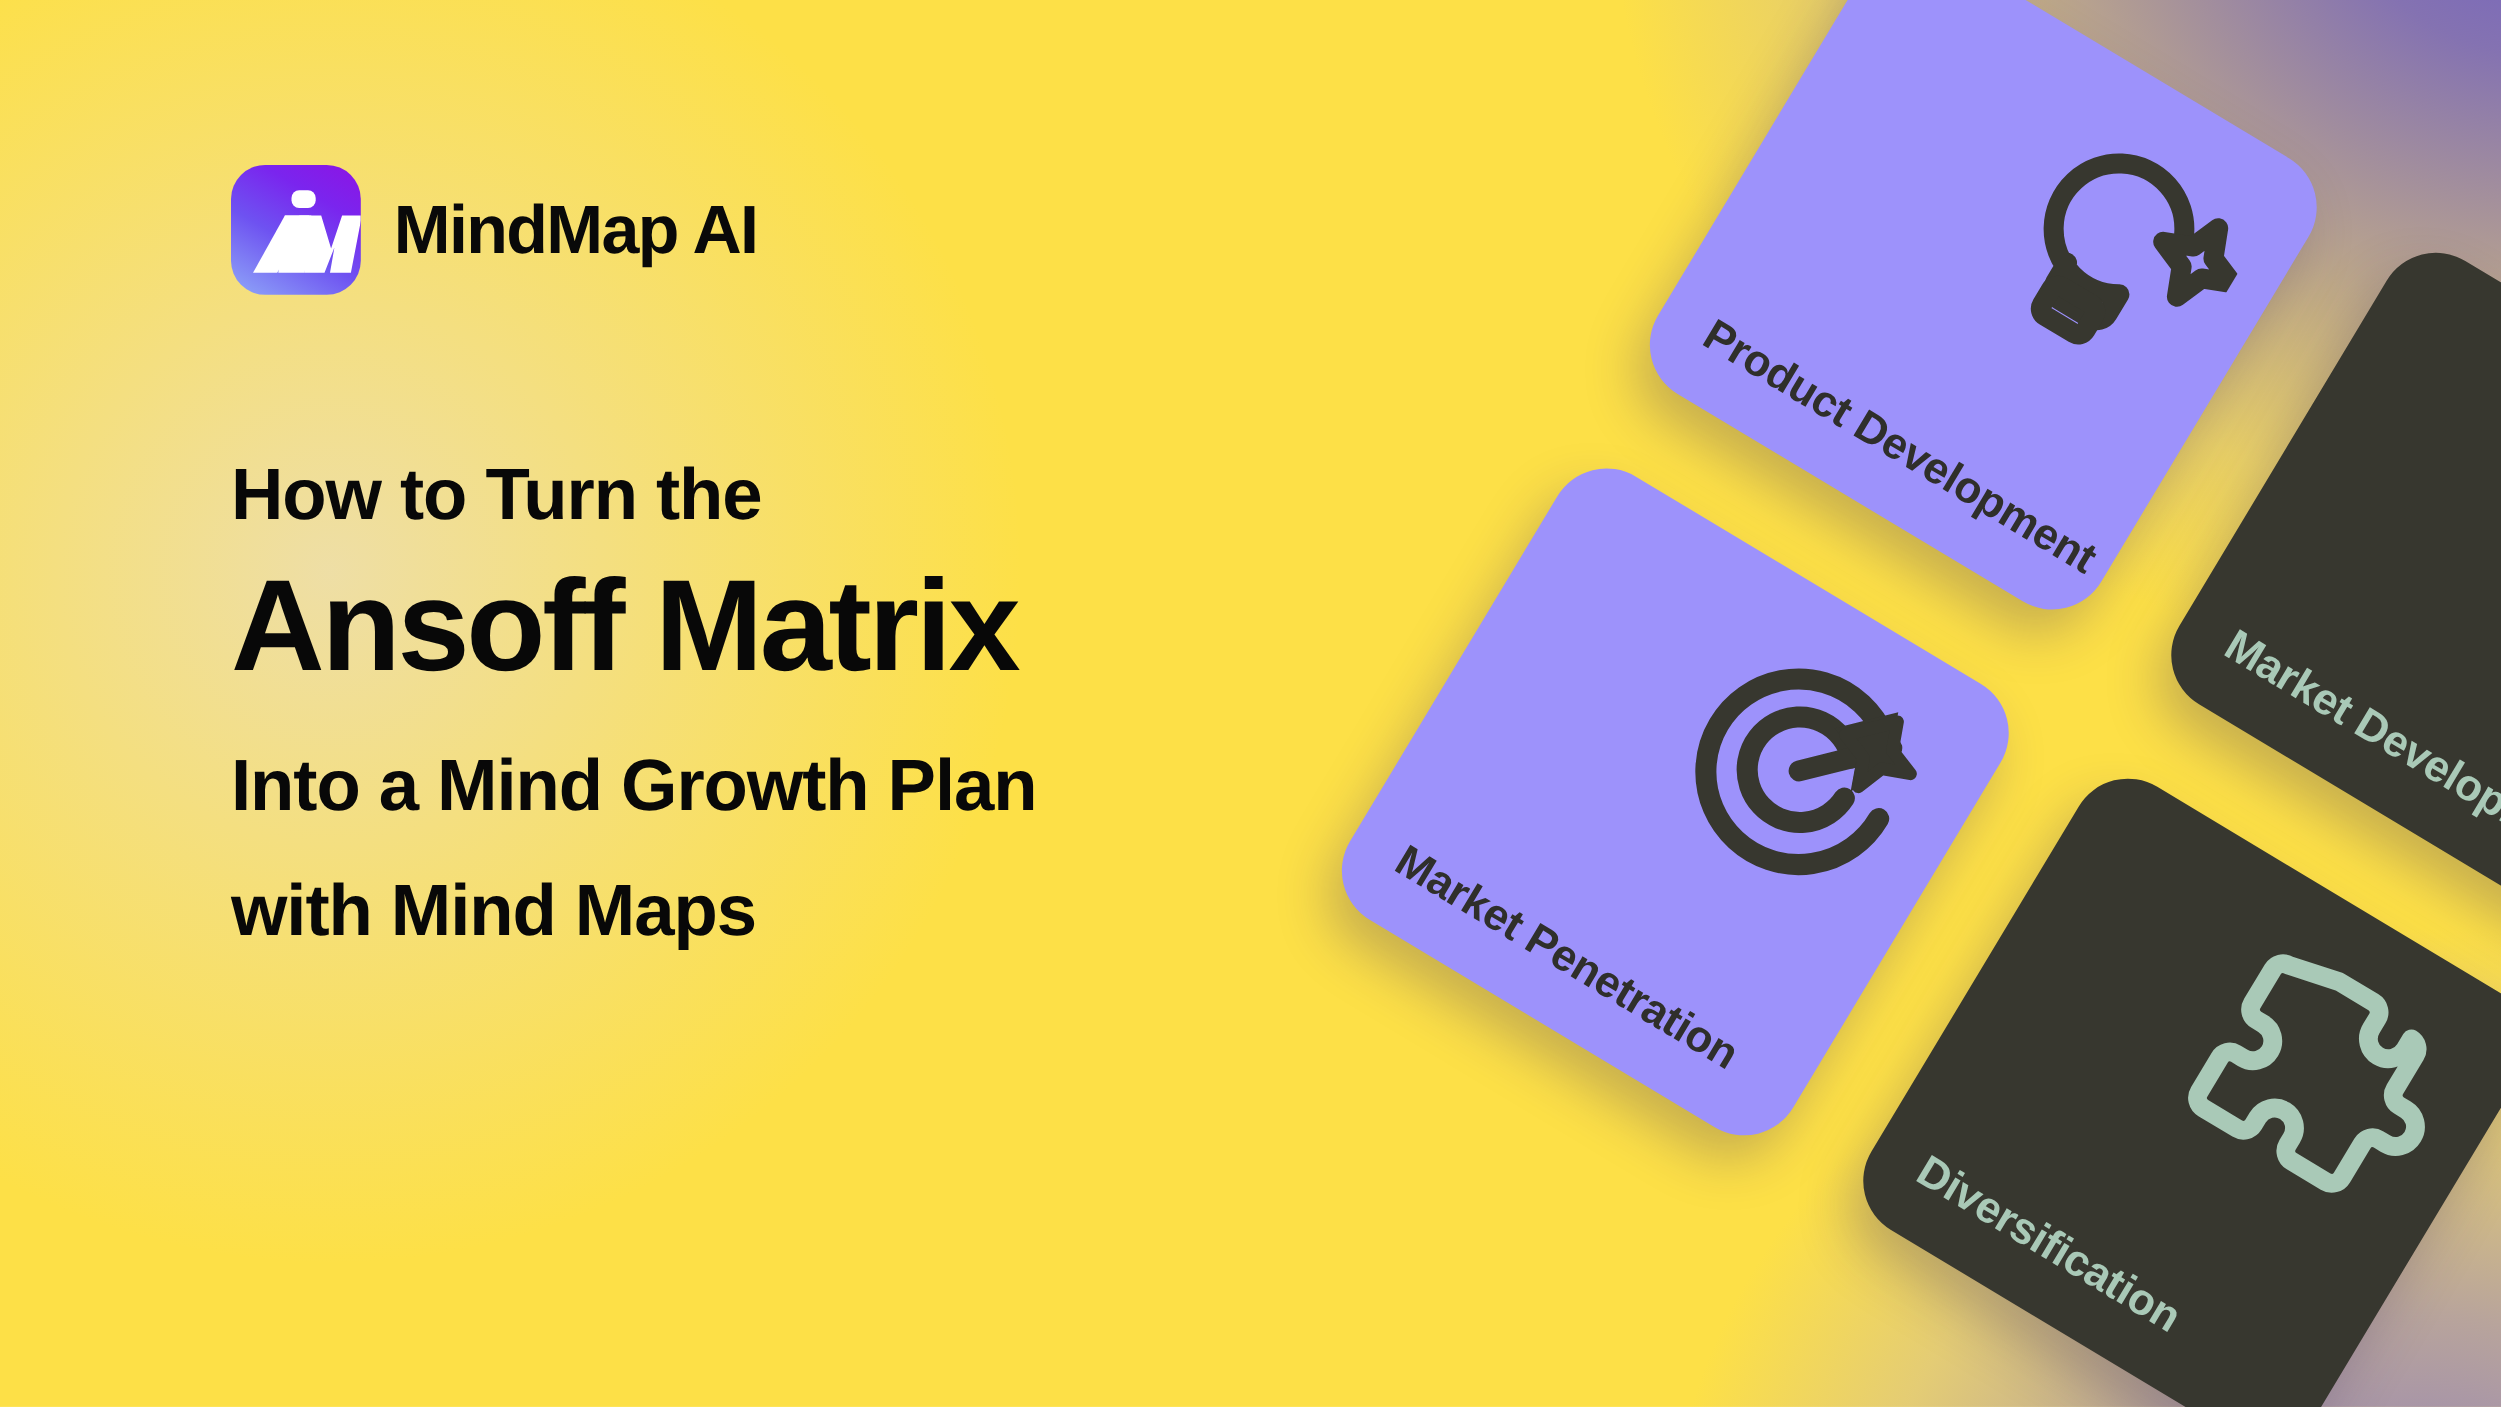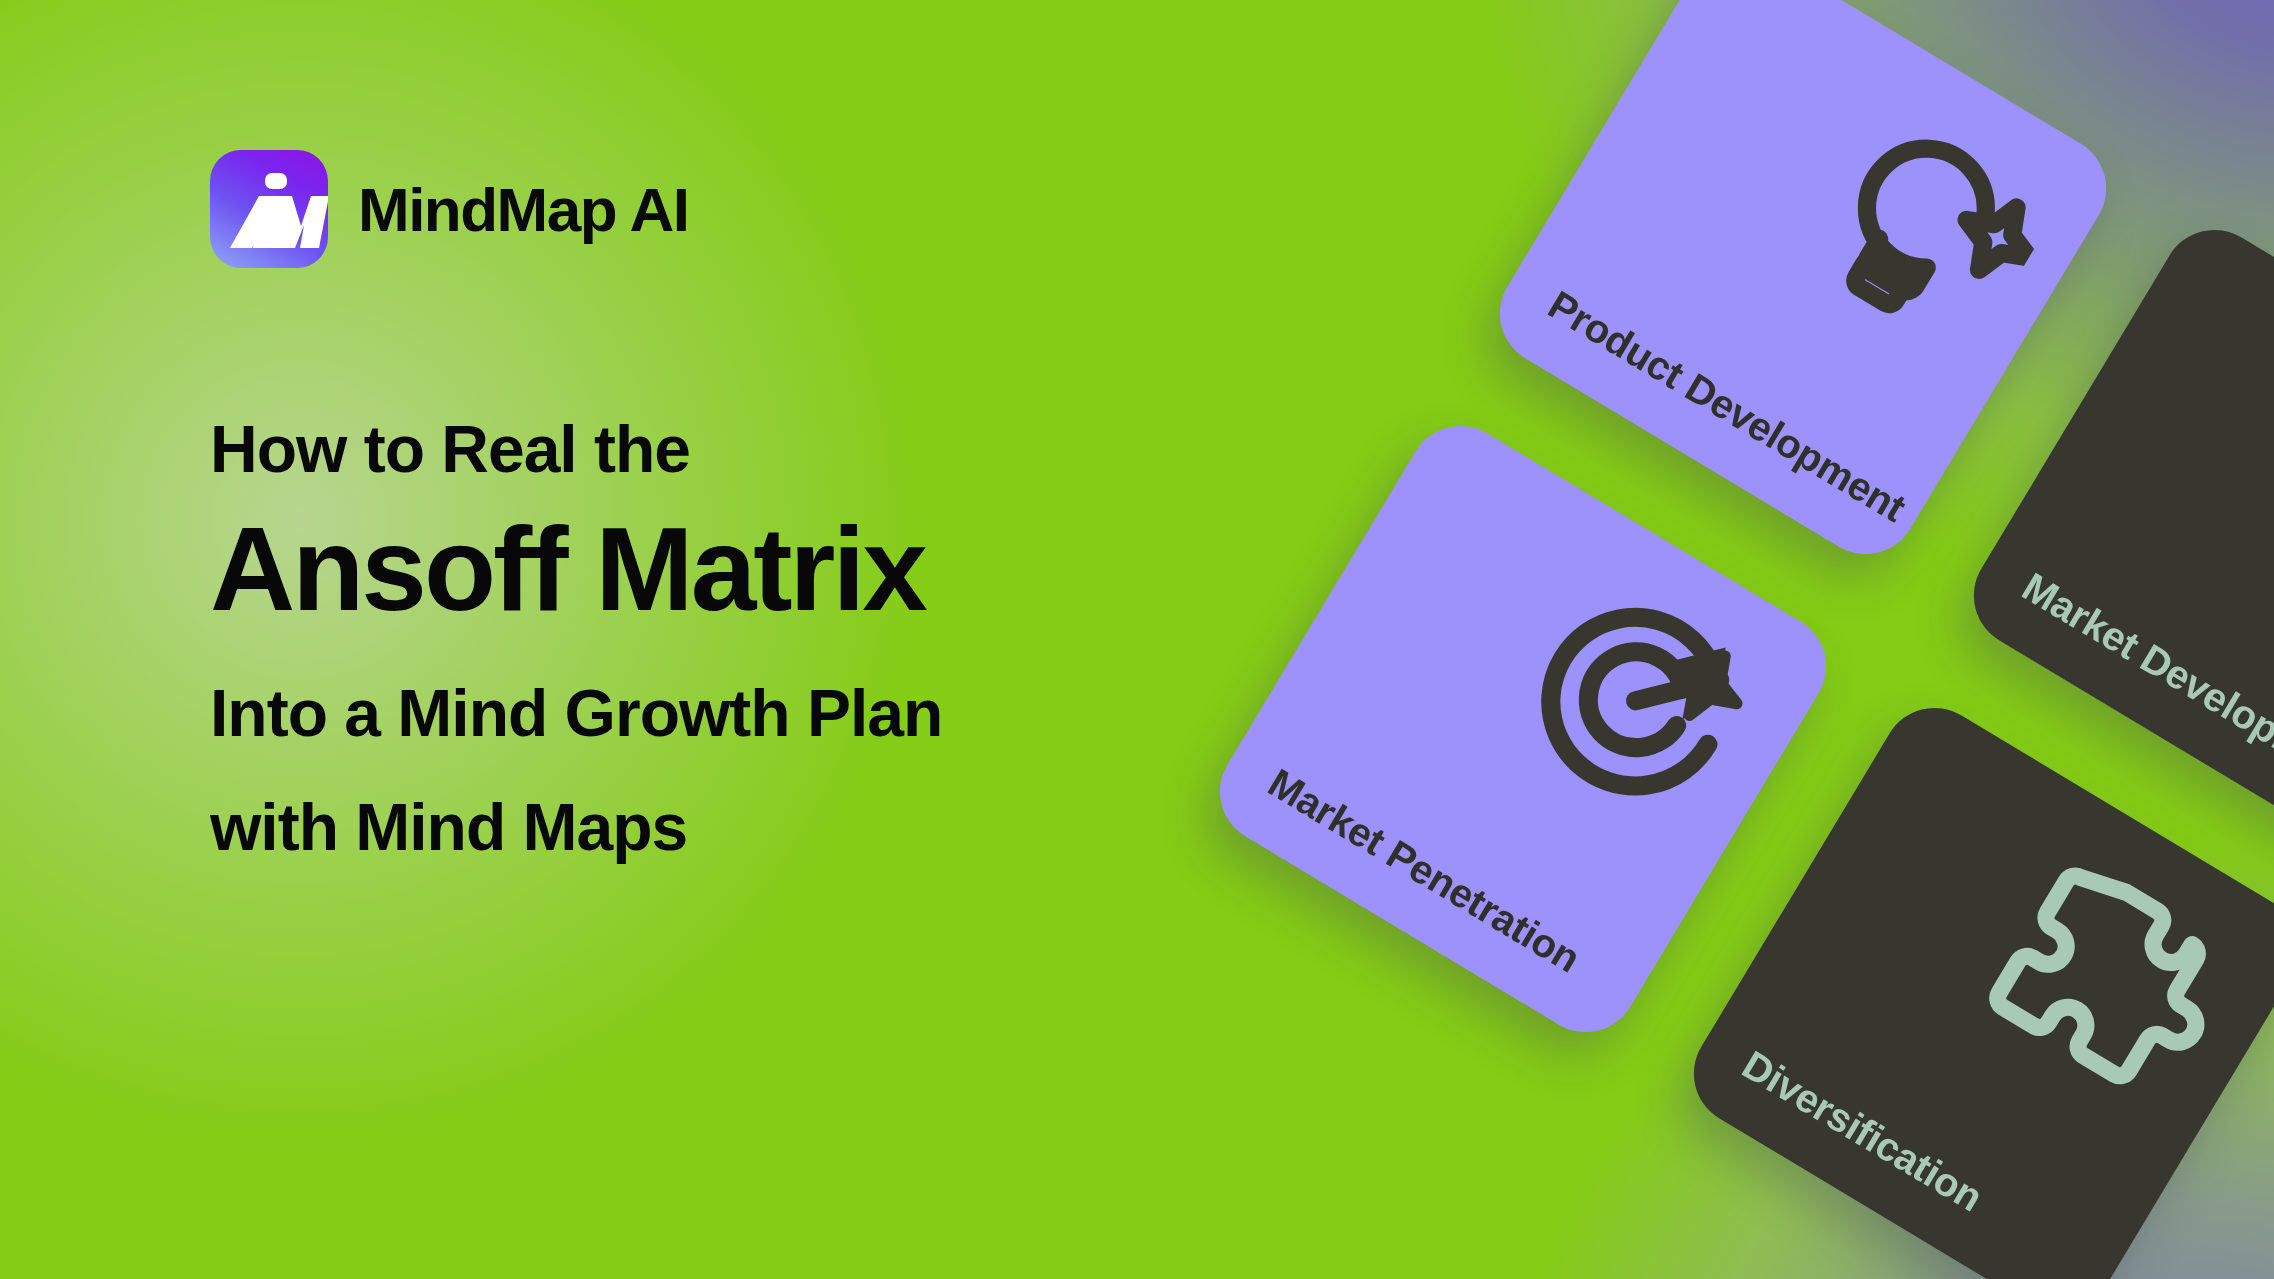--- a/index.html
+++ b/index.html
@@ -7,21 +7,21 @@
   html, body {
     width:2274px; height:1279px;
     overflow:hidden;
     font-family:"Liberation Sans", sans-serif;
   }
 
   
   #stage{
     position:relative;
     width:2274px; height:1279px;
-    background:#84cc16;
+    background:#fde047;
     overflow:hidden;
   }
   
   .bg-wash-tr{
     position:absolute; inset:0;
     background:
       radial-gradient(1100px 950px at 2320px -120px, #6f5fc4 0%, rgba(111,95,196,0.85) 18%, rgba(123,108,203,0.55) 40%, rgba(160,148,217,0.22) 62%, rgba(203,195,232,0) 78%);
     pointer-events:none;
   }
   
@@ -159,21 +159,21 @@
 
           <path d="M49 46 h24 l-6 52 h-24 z" fill="#ffffff"></path>
           <path d="M49 46 h22 L42 98 H20 z" fill="#ffffff"></path>
           <path d="M62 46 h20 l9 30 l10 -30 h18 l-10 52 h-19 l4 -23 l-9 23 h-18 z" fill="#ffffff"></path>
         </svg>
       </div>
       <div class="brand-name">MindMap AI</div>
     </div>
 
     <div class="headline">
-      <div class="hl-line hl-small">How to Real the</div>
+      <div class="hl-line hl-small">How to Turn the</div>
       <div class="hl-line hl-big">Ansoff Matrix</div>
       <div class="hl-line hl-small">Into a Mind Growth Plan</div>
       <div class="hl-line hl-small">with Mind Maps</div>
     </div>
 
   </div>
 
   <div class="cluster">
 
     <div class="card card-purple" id="card-product-development">

